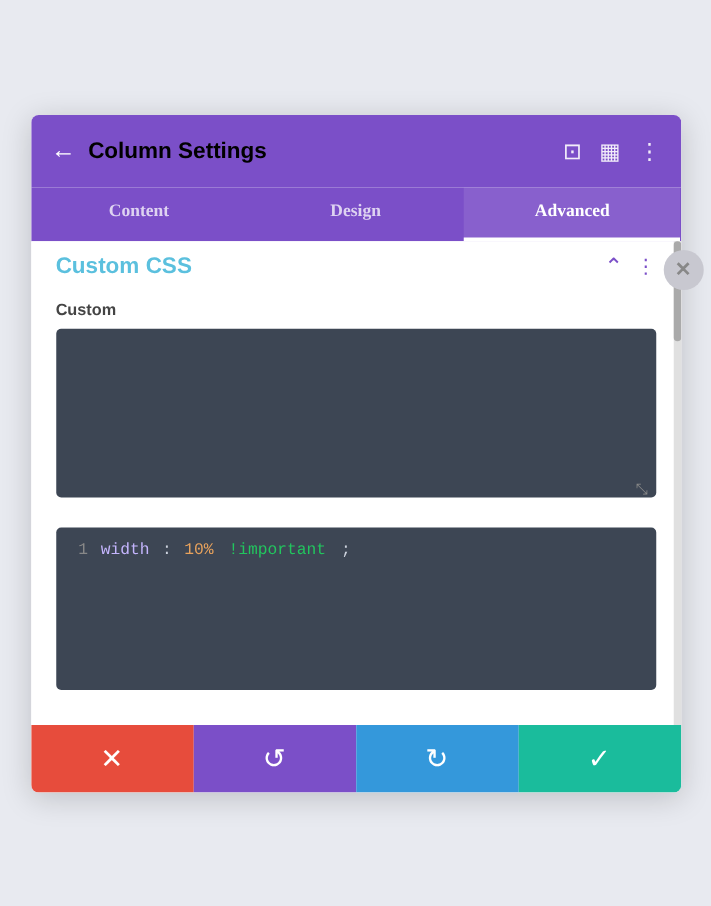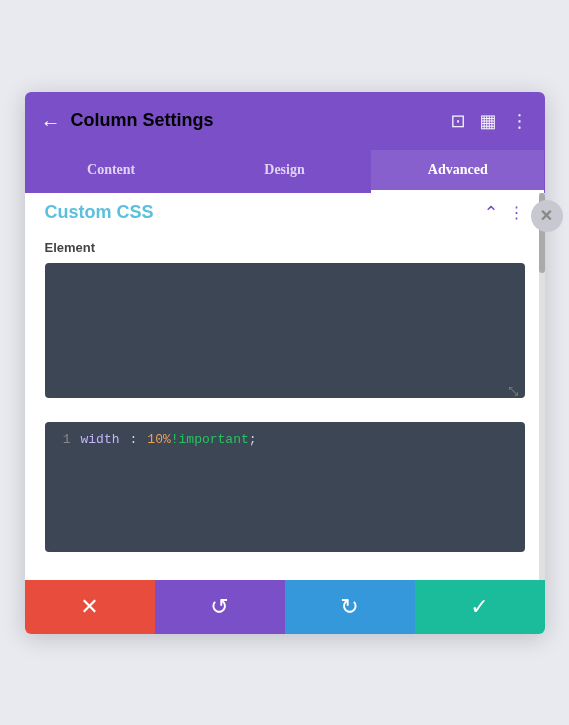--- a/index.html
+++ b/index.html
@@ -279,34 +279,34 @@
 
       <div class="section-header">
         <span class="section-title">Custom CSS</span>
         <div class="section-icons">
           <span class="section-icon" style="font-size:18px; color:#7b4fc8;">⌃</span>
           <span class="section-icon">⋮</span>
         </div>
       </div>
 
       <div>
-        <div class="field-label">Element</div>
+        <div class="field-label">Custom</div>
         <div class="code-editor-empty">
 
           <span class="resize-handle" style="position:absolute;bottom:4px;right:6px;color:#888;font-size:12px;">⤡</span>
         </div>
       </div>
 
       <div>
         <div class="code-editor-main">
           <div class="code-line">
             <span class="line-num">1</span>
             <span class="code-prop">width</span>
             <span class="code-colon">:</span>
-            <span style="display:inline-flex;gap:0;">
+            <span style="display:inline-flex;gap:12px;">
               <span class="code-value-orange">10%</span>
                 <span class="code-value-blue">!important</span>
                 <span class="code-semi">;</span>
             </span>
           </div>
         </div>
       </div>
 
     </div>
 

